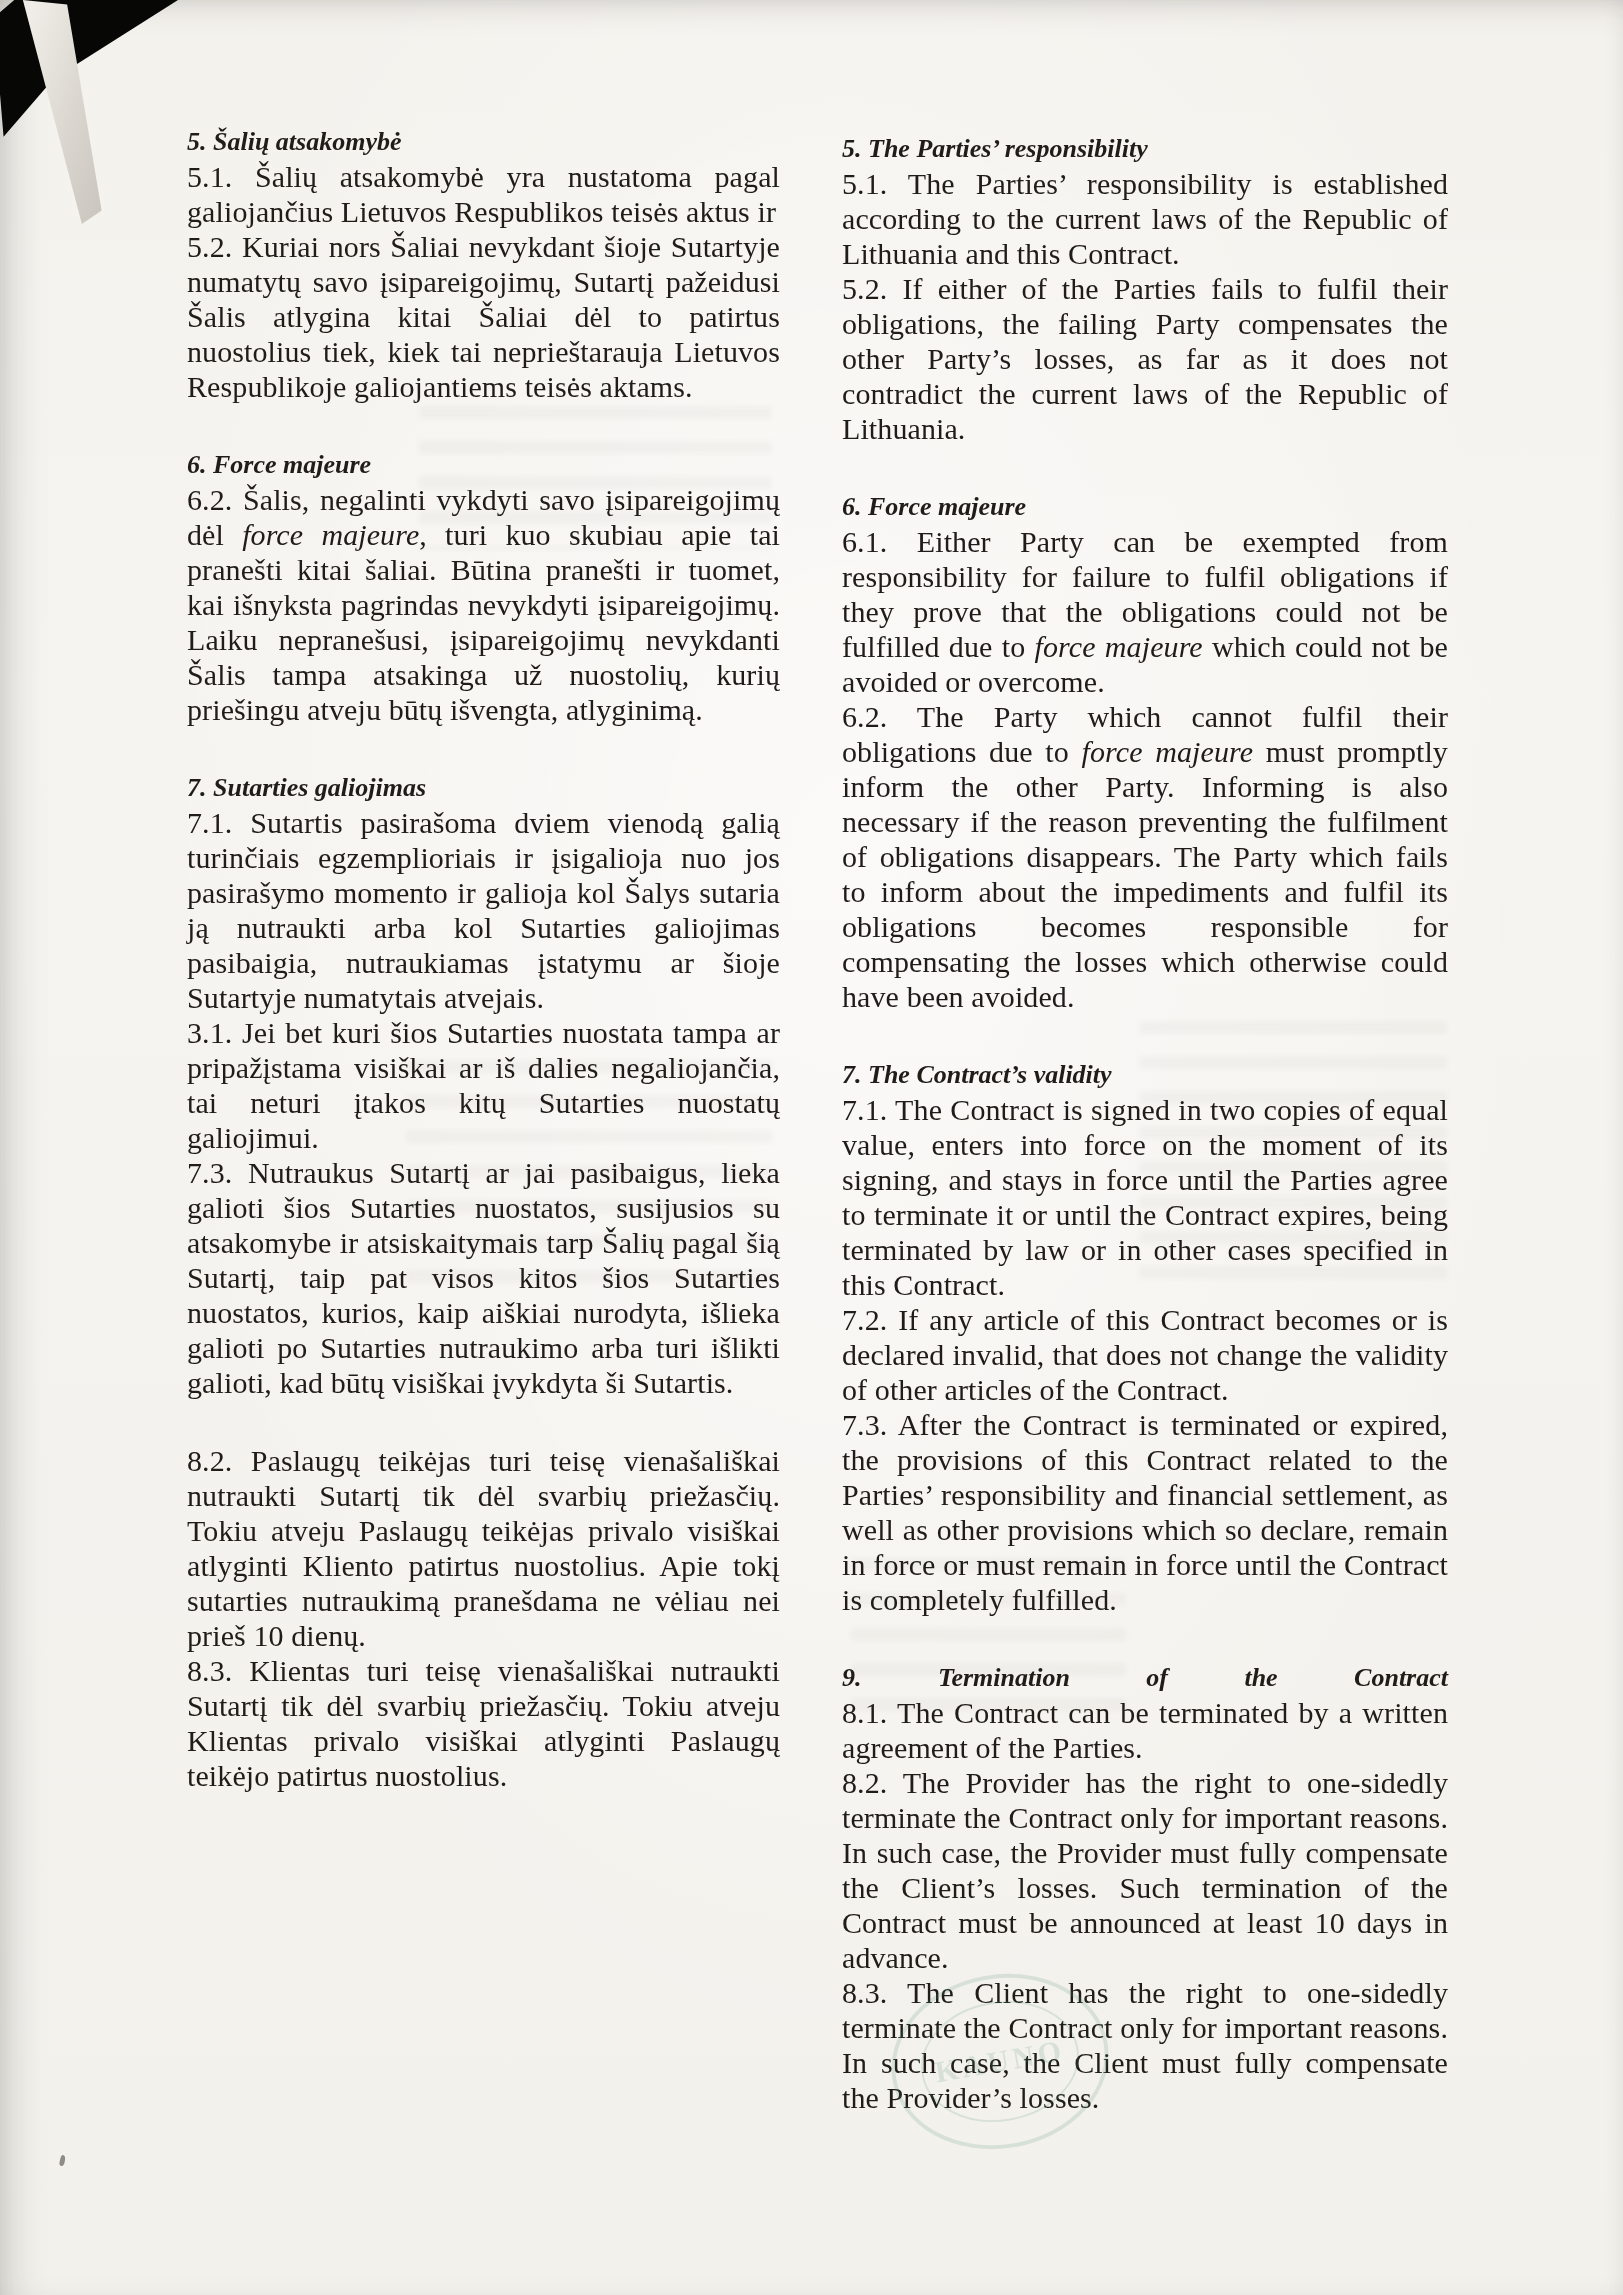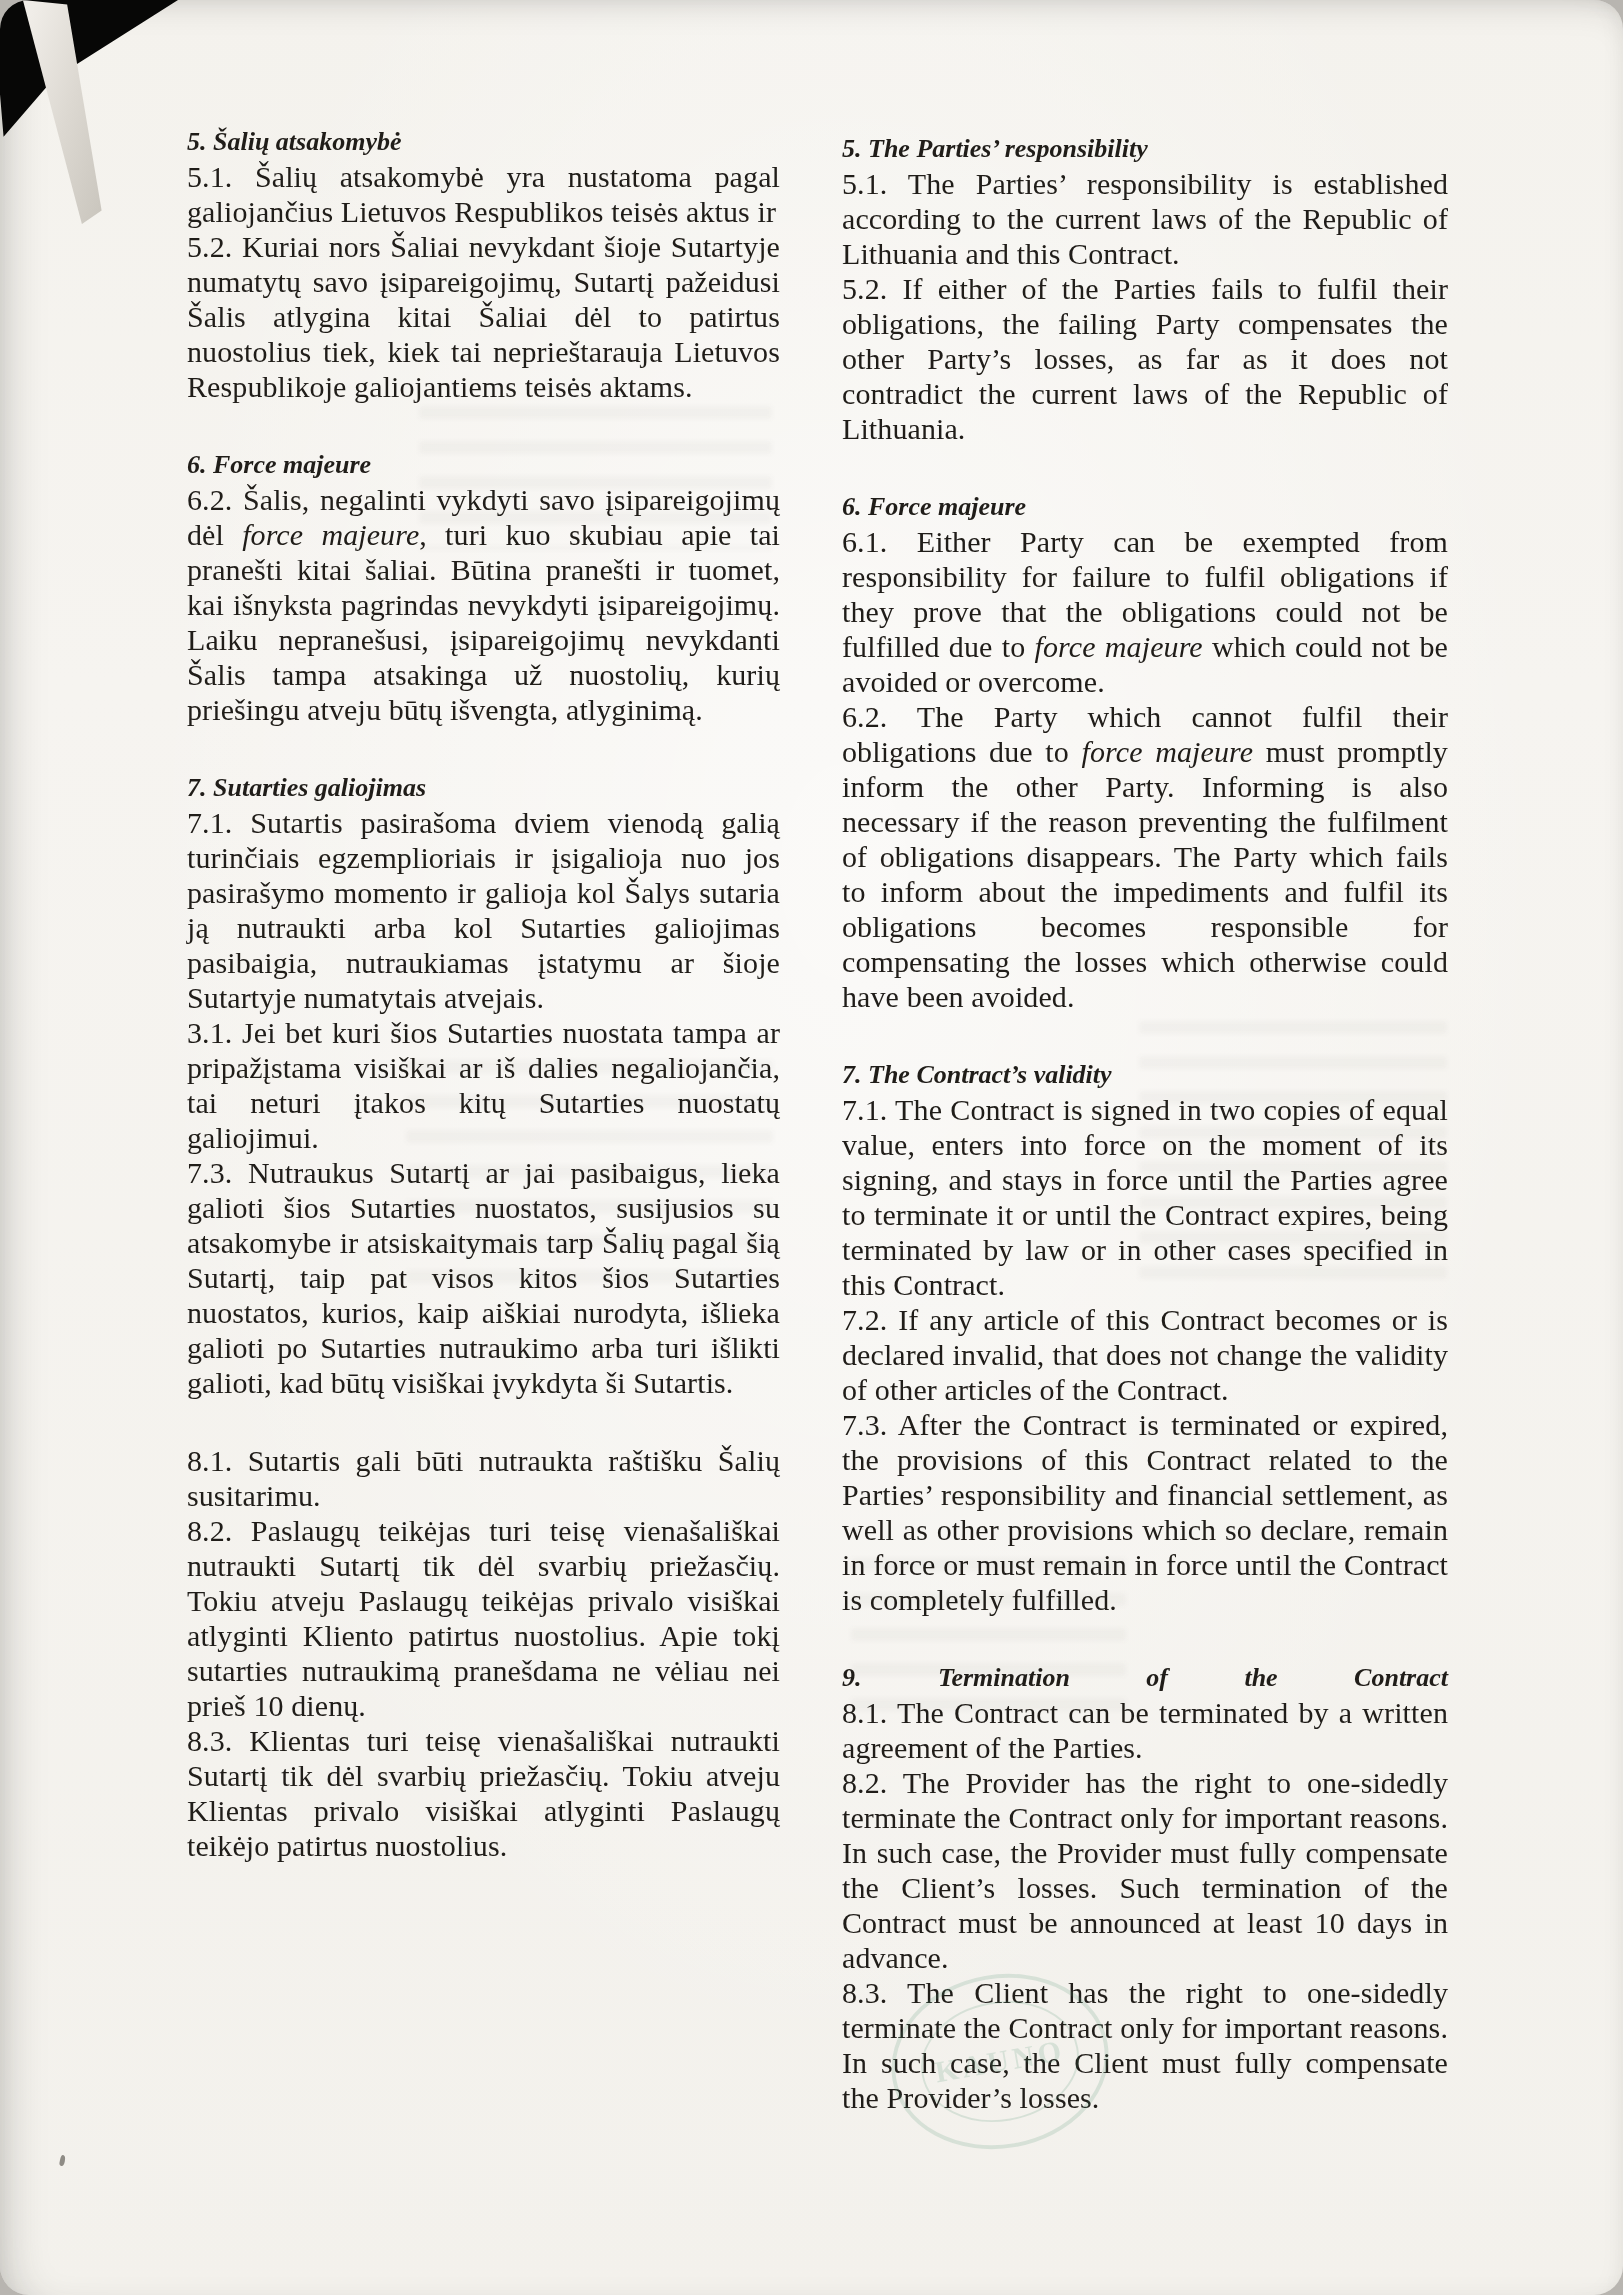--- a/index.html
+++ b/index.html
@@ -16,21 +16,20 @@
     background:
       radial-gradient(ellipse at 52% 38%, rgba(255,255,255,0.55), rgba(255,255,255,0) 60%),
       linear-gradient(180deg, #f4f2ed 0%, #f6f4f0 30%, #f3f1ec 100%);
     overflow: hidden;
     box-shadow:
       inset 30px 0 46px -30px rgba(40,38,35,0.28),
       inset 0 22px 39px -26px rgba(40,38,35,0.22),
       inset -13px 0 33px -26px rgba(40,38,35,0.15);
     font-family: "Liberation Serif", "DejaVu Serif", serif;
     color: #201d19;
-    border-radius: 29px;
   }
 
   
   .fold-black {
     position: absolute;
     left: 0; top: 0;
     width: 178px; height: 152px;
     background: #070706;
     clip-path: polygon(8% 0, 100% 0, 30% 52%, 2% 90%, 0 62%, 0 8%);
   }
@@ -150,21 +149,20 @@
       </section>
 
       <section class="section">
         <h3 class="heading">7. Sutarties galiojimas</h3>
         <p class="para">7.1. Sutartis pasirašoma dviem vienodą galią turinčiais egzemplioriais ir įsigalioja nuo jos pasirašymo momento ir galioja kol Šalys sutaria ją nutraukti arba kol Sutarties galiojimas pasibaigia, nutraukiamas įstatymu ar šioje Sutartyje numatytais atvejais.</p>
         <p class="para">3.1. Jei bet kuri šios Sutarties nuostata tampa ar pripažįstama visiškai ar iš dalies negaliojančia, tai neturi įtakos kitų Sutarties nuostatų galiojimui.</p>
         <p class="para">7.3. Nutraukus Sutartį ar jai pasibaigus, lieka galioti šios Sutarties nuostatos, susijusios su atsakomybe ir atsiskaitymais tarp Šalių pagal šią Sutartį, taip pat visos kitos šios Sutarties nuostatos, kurios, kaip aiškiai nurodyta, išlieka galioti po Sutarties nutraukimo arba turi išlikti galioti, kad būtų visiškai įvykdyta ši Sutartis.</p>
       </section>
 
       <section class="section">
-        <p class="para">8.1. Sutartis gali būti nutraukta raštišku Šalių susitarimu.</p>
         <p class="para">8.2. Paslaugų teikėjas turi teisę vienašališkai nutraukti Sutartį tik dėl svarbių priežasčių. Tokiu atveju Paslaugų teikėjas privalo visiškai atlyginti Kliento patirtus nuostolius. Apie tokį sutarties nutraukimą pranešdama ne vėliau nei prieš 10 dienų.</p>
         <p class="para">8.3. Klientas turi teisę vienašališkai nutraukti Sutartį tik dėl svarbių priežasčių. Tokiu atveju Klientas privalo visiškai atlyginti Paslaugų teikėjo patirtus nuostolius.</p>
       </section>
 
     </div>
 
     <div class="col col-right">
 
       <section class="section">
         <h3 class="heading">5. The Parties’ responsibility</h3>

